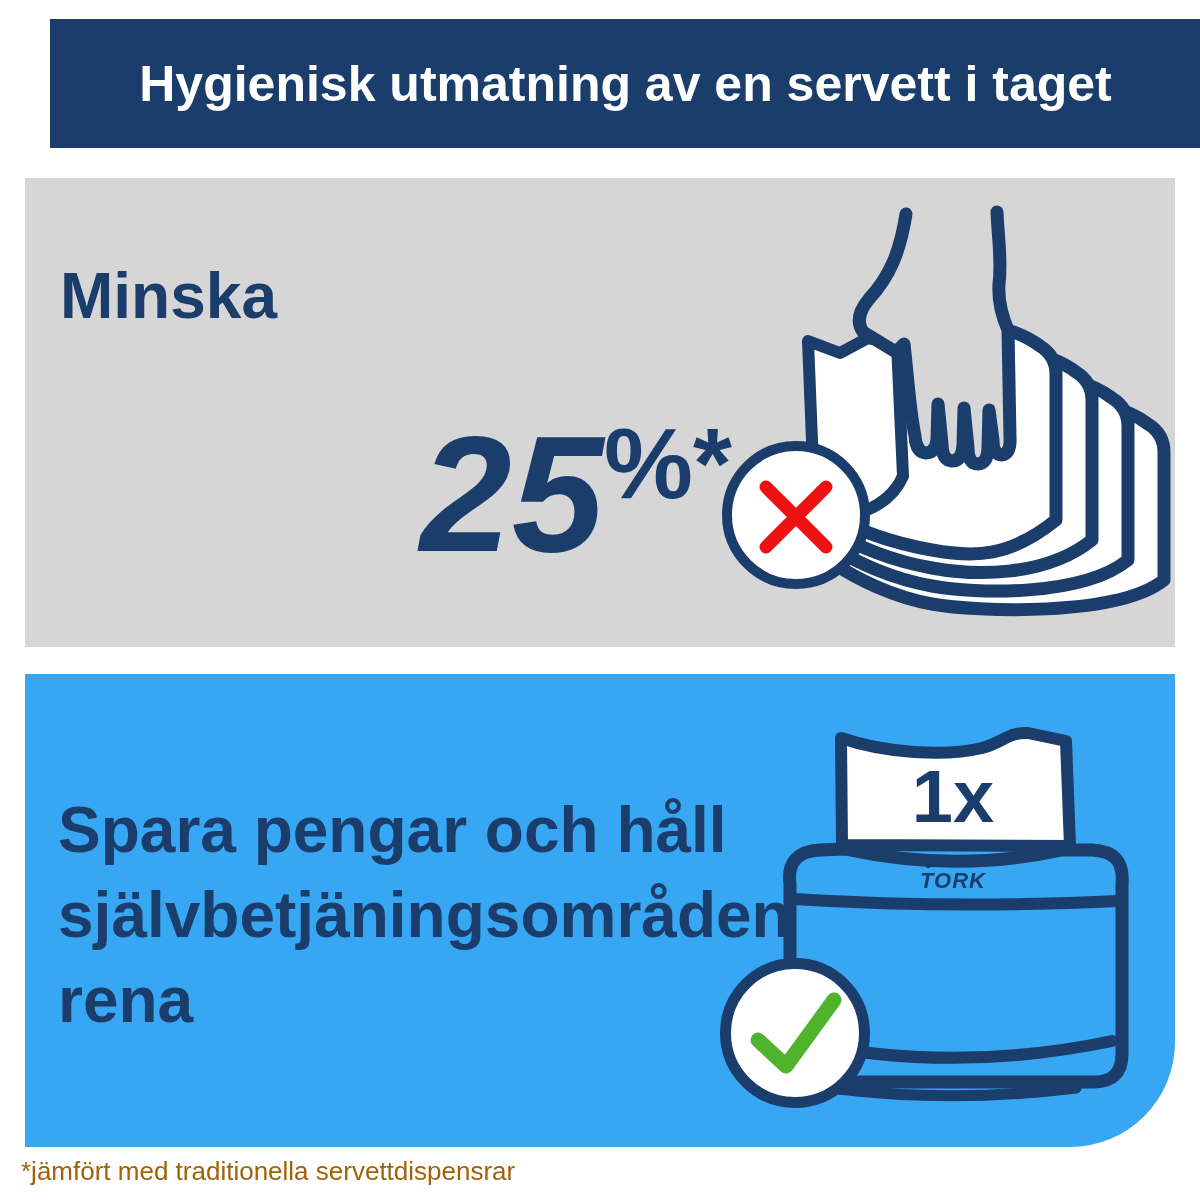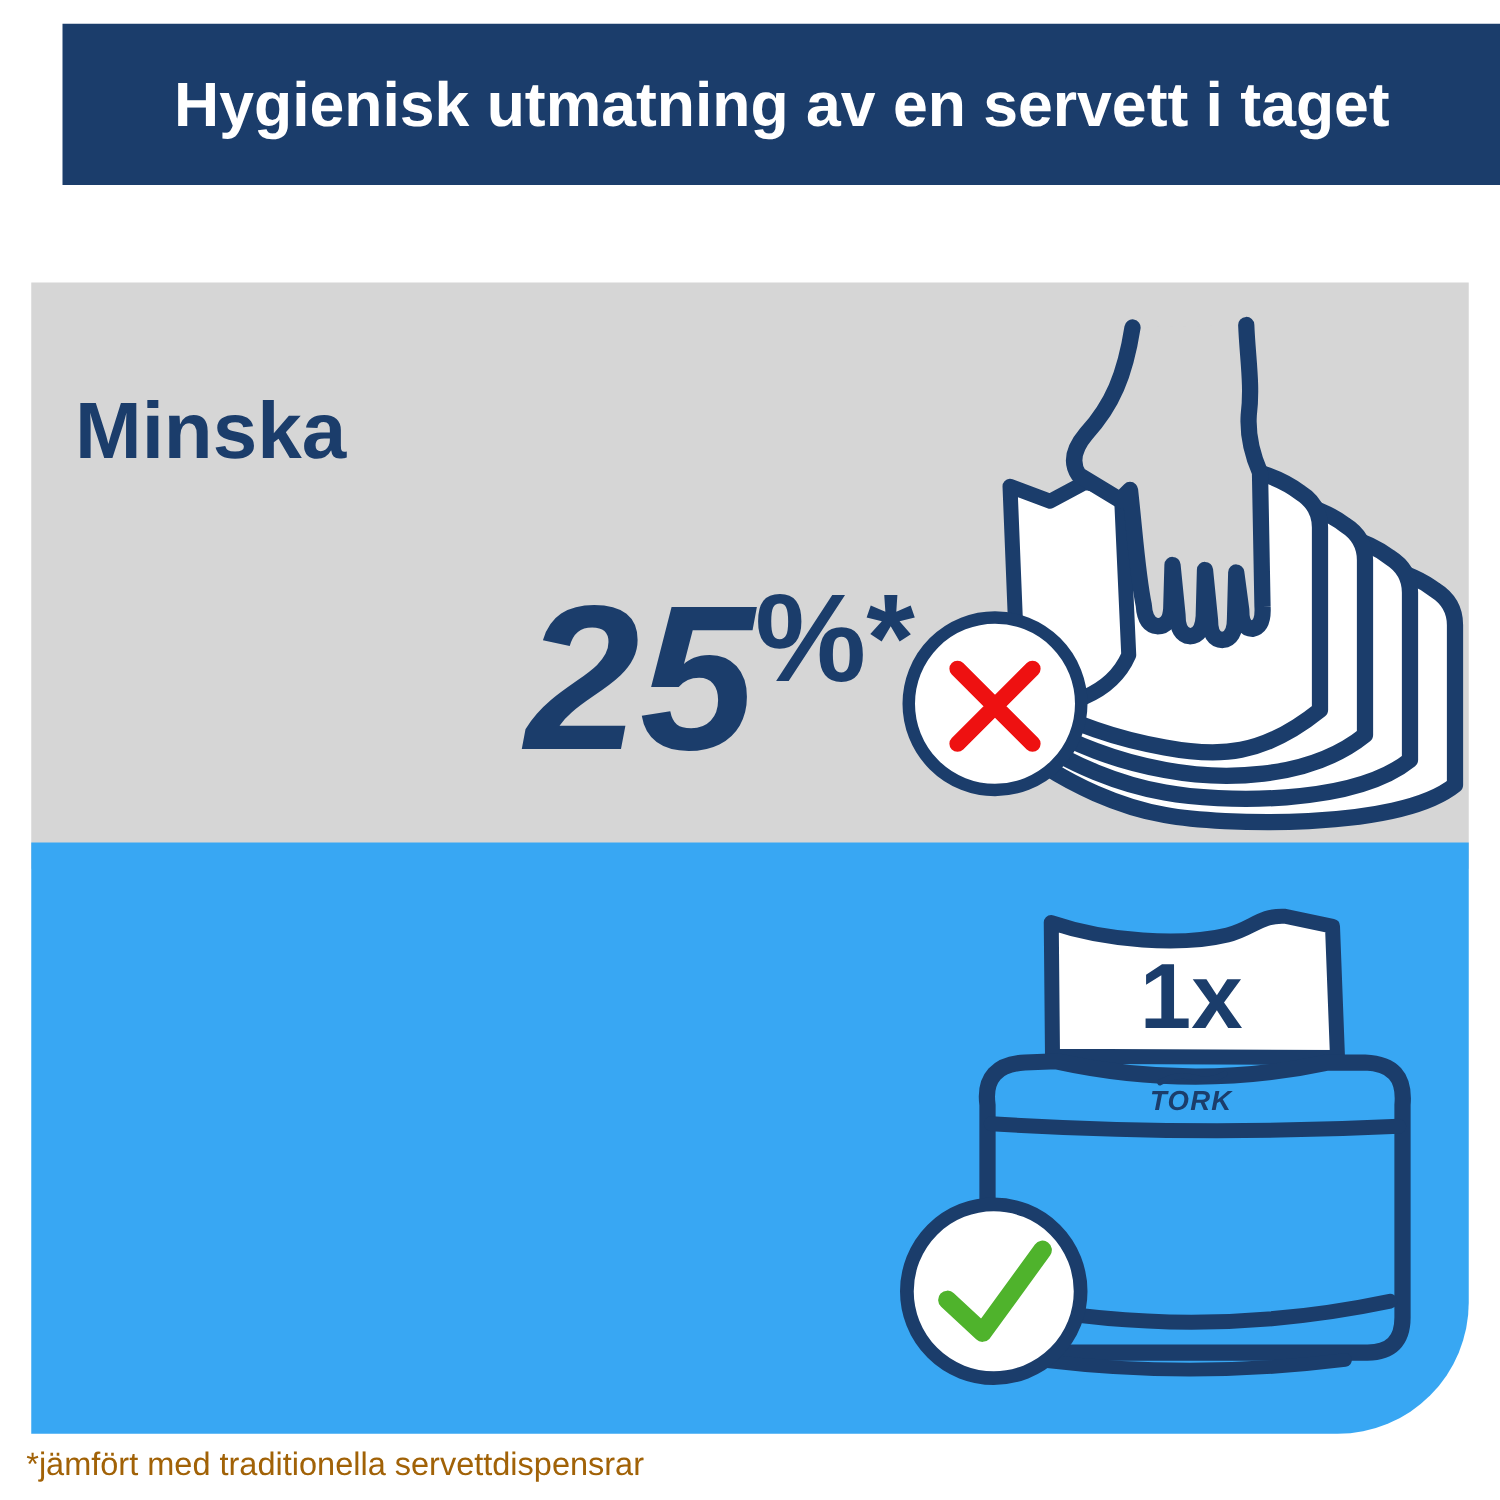--- a/index.html
+++ b/index.html
@@ -13,21 +13,20 @@
     background:#1B3D6B;display:flex;align-items:center;justify-content:center;margin-left:24px;
   }
   .header-bar h1{
     margin:0;color:#ffffff;font-size:50px;font-weight:bold;letter-spacing:0;
     white-space:nowrap;
   }
   
   .reduce-panel{
     position:absolute;left:25px;top:178px;width:1150px;height:469px;
     background:#D6D6D6;
-    margin-top:48px;
   }
   .reduce-text{
     position:absolute;left:35px;top:76px;
     color:#1B3D6B;font-size:64px;font-weight:bold;line-height:84px;
   }
   .reduce-text span{display:block;}
   .stat-group{
     position:absolute;left:395px;top:234px;white-space:nowrap;line-height:0;
   }
   .stat-big{
@@ -98,20 +97,25 @@
 
     <div class="badge cross-badge">
       <svg viewBox="0 0 128 128" style="width:128px;height:128px">
         <path d="M 34 36 L 94 96 M 94 36 L 34 96" stroke="#EE1111" stroke-width="13" stroke-linecap="round" fill="none"></path>
       </svg>
     </div>
   </div>
 
   <div class="save-panel">
 
+    <div class="save-text">
+      <span>Spara pengar och håll</span>
+      <span>självbetjäningsområden</span>
+      <span>rena</span>
+    </div>
 
     <svg class="illus" style="left:0;top:0;width:1150px;height:473px" viewBox="25 674 1150 473">
 
       <path d="M 841 738 C 885 753,945 757,982 748 C 1002 743,1008 732,1028 733 L 1066 741 L 1070 846 L 842 845 Z" fill="#ffffff" stroke="#1B3D6B" stroke-width="12" stroke-linejoin="round"></path>
       <text x="953" y="822" text-anchor="middle" font-family="Liberation Sans, sans-serif" font-size="74" font-weight="bold" fill="#1B3D6B">1x</text>
 
       <g fill="none" stroke="#1B3D6B" stroke-linejoin="round" stroke-linecap="round">
         <path stroke-width="13" d="M 790 1056 L 790 884 C 787 862,798 851,820 850 L 845 849 Q 955 873,1062 850 L 1092 850 C 1114 851,1124 861,1122 884 L 1122 1054 Q 1122 1082,1094 1082 L 818 1082 Q 790 1082,790 1056 Z"></path>
         <path stroke-width="12" d="M 793 899 Q 955 909,1119 901"></path>
         <path stroke-width="12" d="M 800 1042 Q 955 1074,1112 1041"></path>

